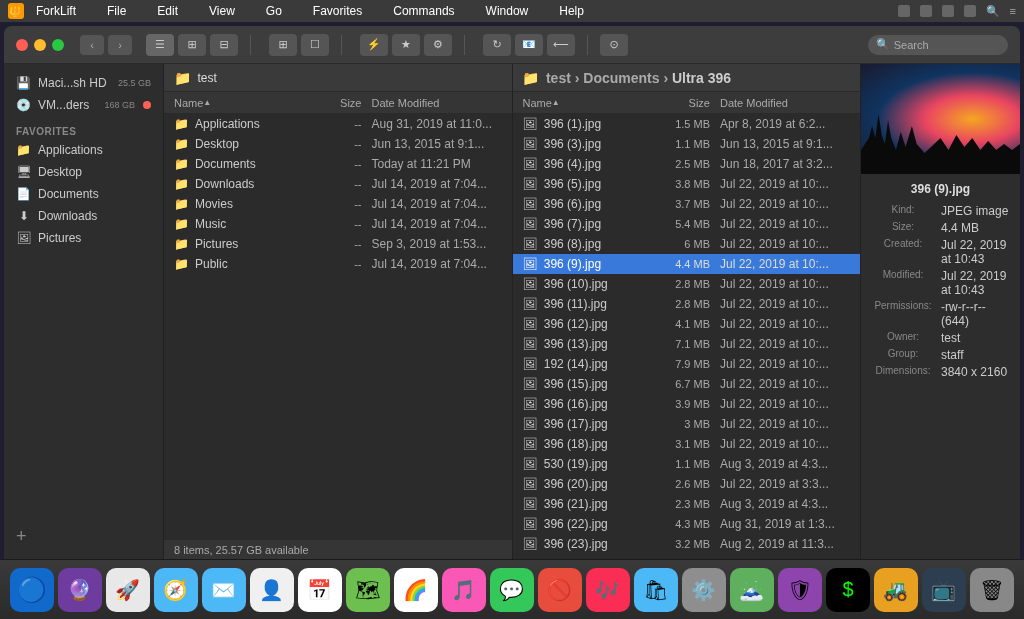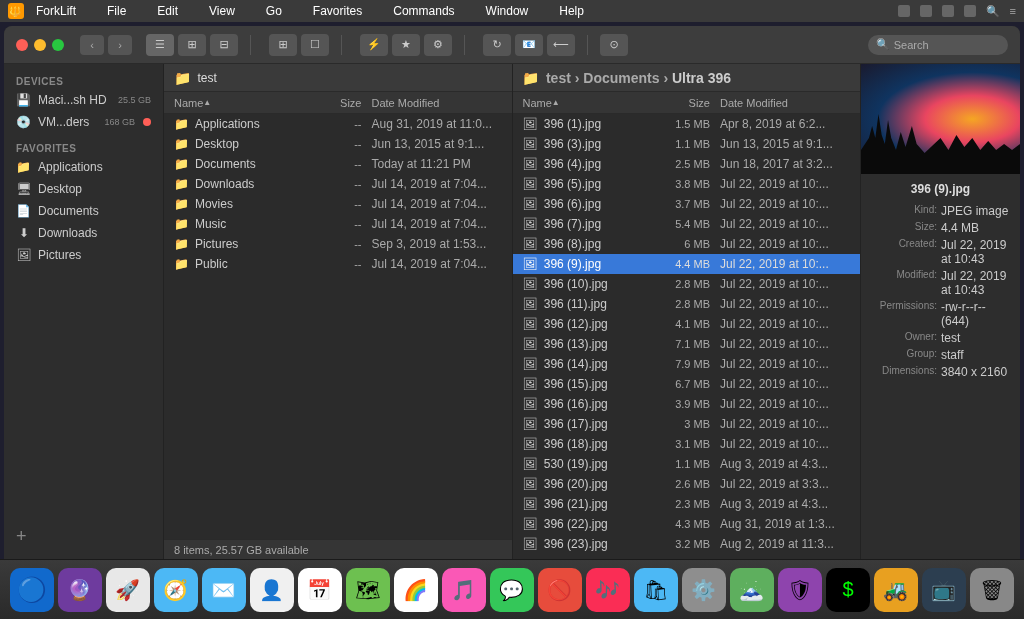--- a/index.html
+++ b/index.html
@@ -240,21 +240,21 @@
     .preview-info {
       padding: 8px; flex: 1; overflow-y: auto;
     }
     .preview-filename {
       color: #ddd; font-size: 12px; font-weight: 600; text-align: center; margin-bottom: 8px;
     }
     .preview-meta-row {
       display: flex; gap: 4px; margin-bottom: 3px;
     }
     .preview-meta-label {
-      color: #888; font-size: 10px; text-align: right; min-width: 68px;
+      color: #888; font-size: 10px; text-align: center; min-width: 68px;
     }
     .preview-meta-value {
       color: #ccc; font-size: 12px; flex: 1;
     }
 
     
     .dock {
       height: 60px;
       background: linear-gradient(to bottom, #3a3a3a, #2a2a2a);
       display: flex; align-items: center; justify-content: center;
@@ -341,21 +341,20 @@
     <div class="toolbar-btn">⊙</div>
     <div class="search-box">
       <span>🔍</span>
       <span>Search</span>
     </div>
   </div>
 
   <div class="content-area">
 
     <div class="sidebar">
-      <div class="sidebar-section-label">Devices</div>
       <div class="sidebar-item device">
         <div class="si-icon">💾</div>
         <span>Maci...sh HD</span>
         <span class="badge">25.5 GB</span>
       </div>
       <div class="sidebar-item device">
         <div class="si-icon">💿</div>
         <span>VM...ders</span>
         <span class="badge">168 GB</span>
         <div class="badge-red"></div>
@@ -537,21 +536,21 @@
       <span class="file-date">Jul 22, 2019 at 10:...</span>
     </div>
             <div class="file-row">
       <span class="file-icon">🖼</span>
       <span class="file-name">396 (13).jpg</span>
       <span class="file-size">7.1 MB</span>
       <span class="file-date">Jul 22, 2019 at 10:...</span>
     </div>
             <div class="file-row">
       <span class="file-icon">🖼</span>
-      <span class="file-name">396 (14).jpg</span>
+      <span class="file-name">192 (14).jpg</span>
       <span class="file-size">7.9 MB</span>
       <span class="file-date">Jul 22, 2019 at 10:...</span>
     </div>
             <div class="file-row">
       <span class="file-icon">🖼</span>
       <span class="file-name">396 (15).jpg</span>
       <span class="file-size">6.7 MB</span>
       <span class="file-date">Jul 22, 2019 at 10:...</span>
     </div>
             <div class="file-row">

